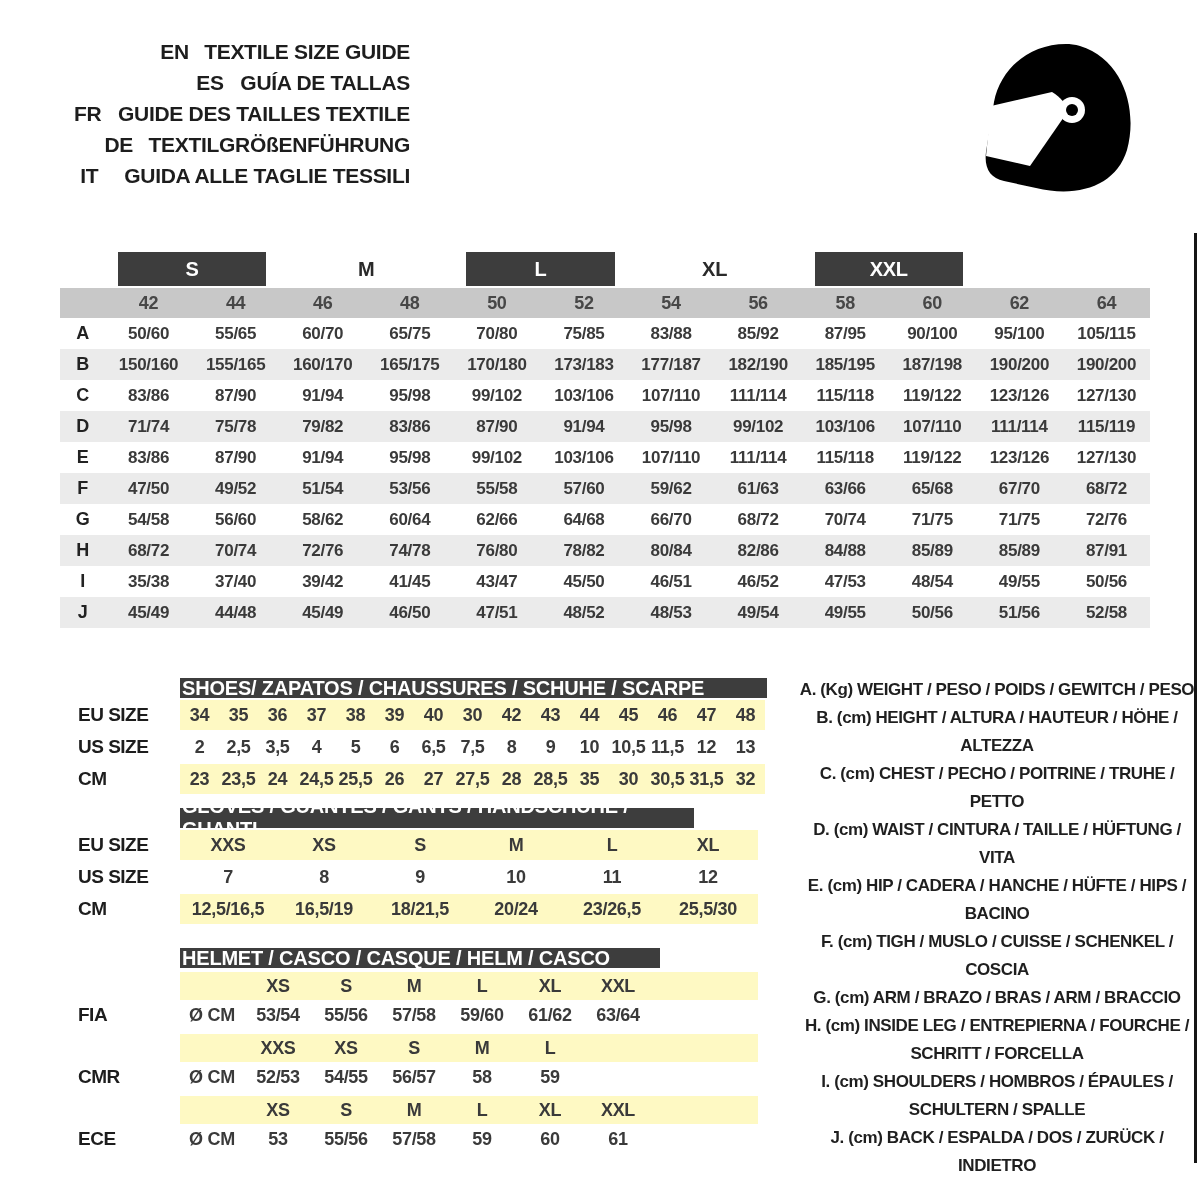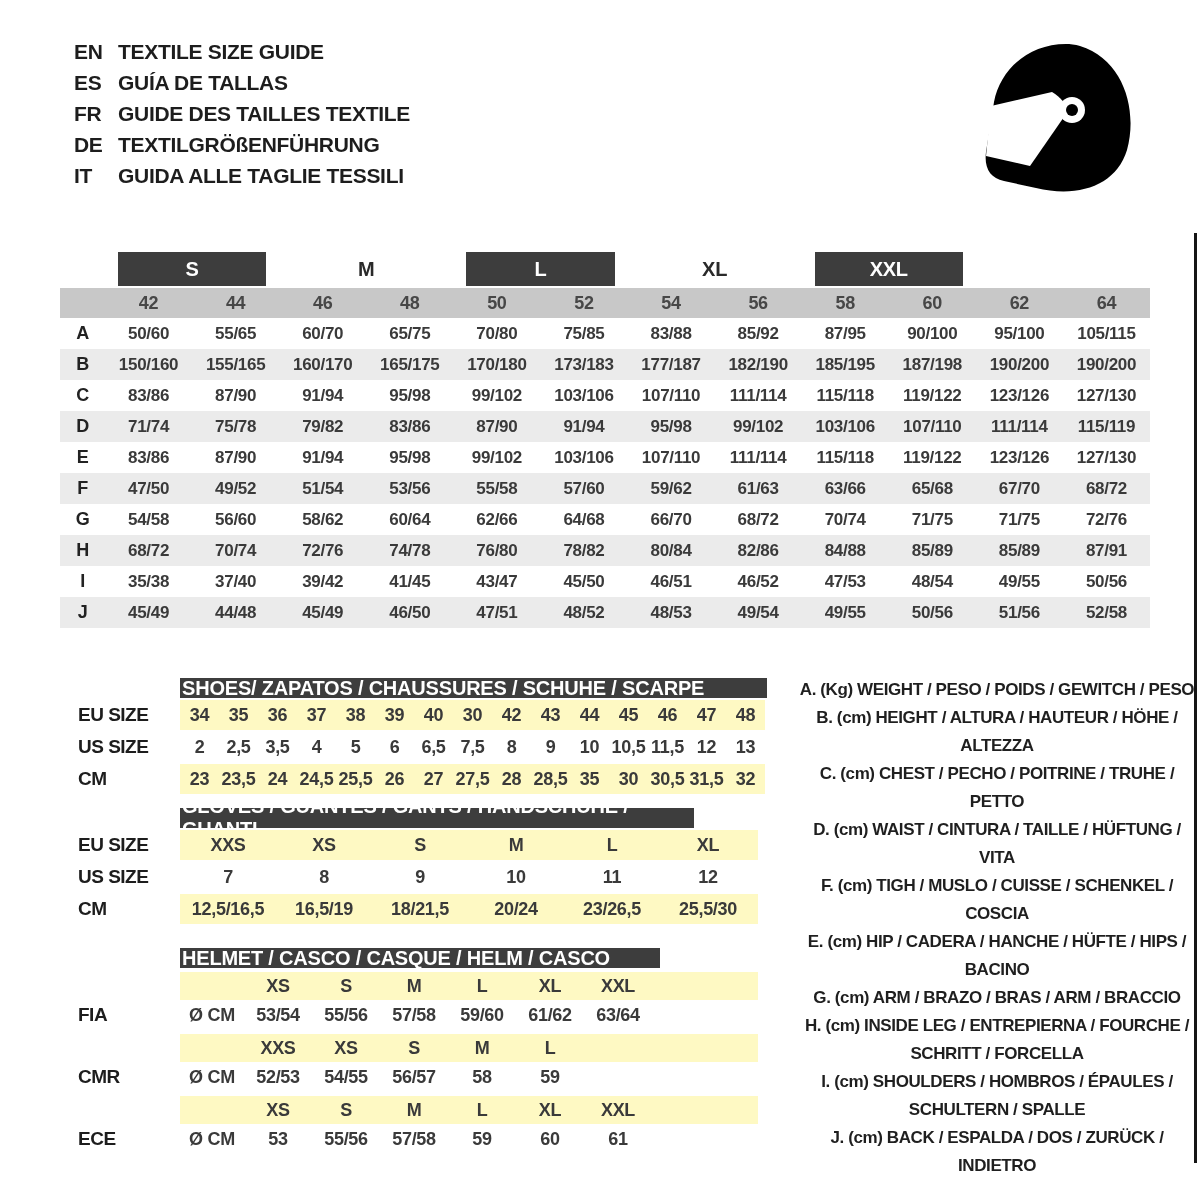--- a/index.html
+++ b/index.html
@@ -1,21 +1,21 @@
 <!DOCTYPE html>
 <html><head>
 <meta charset="utf-8">
 <style>
   html,body{margin:0;padding:0;background:#fff;}
   .page{position:relative;width:1200px;height:1200px;background:#fff;overflow:hidden;
         font-family:"Liberation Sans","DejaVu Sans",sans-serif;font-weight:700;color:#3a3a3a;
         letter-spacing:-0.3px;}
   
   .langs{position:absolute;left:74px;top:36px;}
-  .lang-row{display:flex;height:31px;align-items:center;font-size:21px;color:#1d1d1d;}
+  .lang-row{display:flex;height:31px;align-items:center;font-size:21px;color:#1d1d1d;justify-content:flex-end;}
   .lang-code{width:44px;}
   
   .helmet-icon{position:absolute;left:978px;top:40px;}
   
   .right-line{position:absolute;left:1194px;top:233px;width:3px;height:930px;background:#151515;}
   
   .main-table{position:absolute;left:60px;top:250px;width:1090px;}
   .sgrow,.mrow{display:grid;grid-template-columns:45px repeat(12,1fr);align-items:center;}
   .sgrow{height:38px;}
   .sg-box{background:#3d3d3d;color:#fff;display:flex;align-items:center;justify-content:center;
@@ -435,23 +435,23 @@
   <div class="legend">
 
       <div class="legend-item">A. (Kg) WEIGHT / PESO / POIDS / GEWITCH / PESO</div>
 
       <div class="legend-item">B. (cm) HEIGHT / ALTURA / HAUTEUR / HÖHE / ALTEZZA</div>
 
       <div class="legend-item">C. (cm) CHEST / PECHO / POITRINE / TRUHE / PETTO</div>
 
       <div class="legend-item">D. (cm) WAIST / CINTURA / TAILLE / HÜFTUNG / VITA</div>
 
+      <div class="legend-item">E. (cm) HIP / CADERA / HANCHE / HÜFTE / HIPS / BACINO</div>
+
       <div class="legend-item">F. (cm) TIGH / MUSLO / CUISSE / SCHENKEL / COSCIA</div>
-
-      <div class="legend-item">E. (cm) HIP / CADERA / HANCHE / HÜFTE / HIPS / BACINO</div>
 
       <div class="legend-item">G. (cm) ARM / BRAZO / BRAS / ARM / BRACCIO</div>
 
       <div class="legend-item">H. (cm) INSIDE LEG / ENTREPIERNA / FOURCHE / SCHRITT / FORCELLA</div>
 
       <div class="legend-item">I. (cm) SHOULDERS / HOMBROS / ÉPAULES / SCHULTERN / SPALLE</div>
 
       <div class="legend-item">J. (cm) BACK / ESPALDA / DOS / ZURÜCK / INDIETRO</div>
     </div>
 

